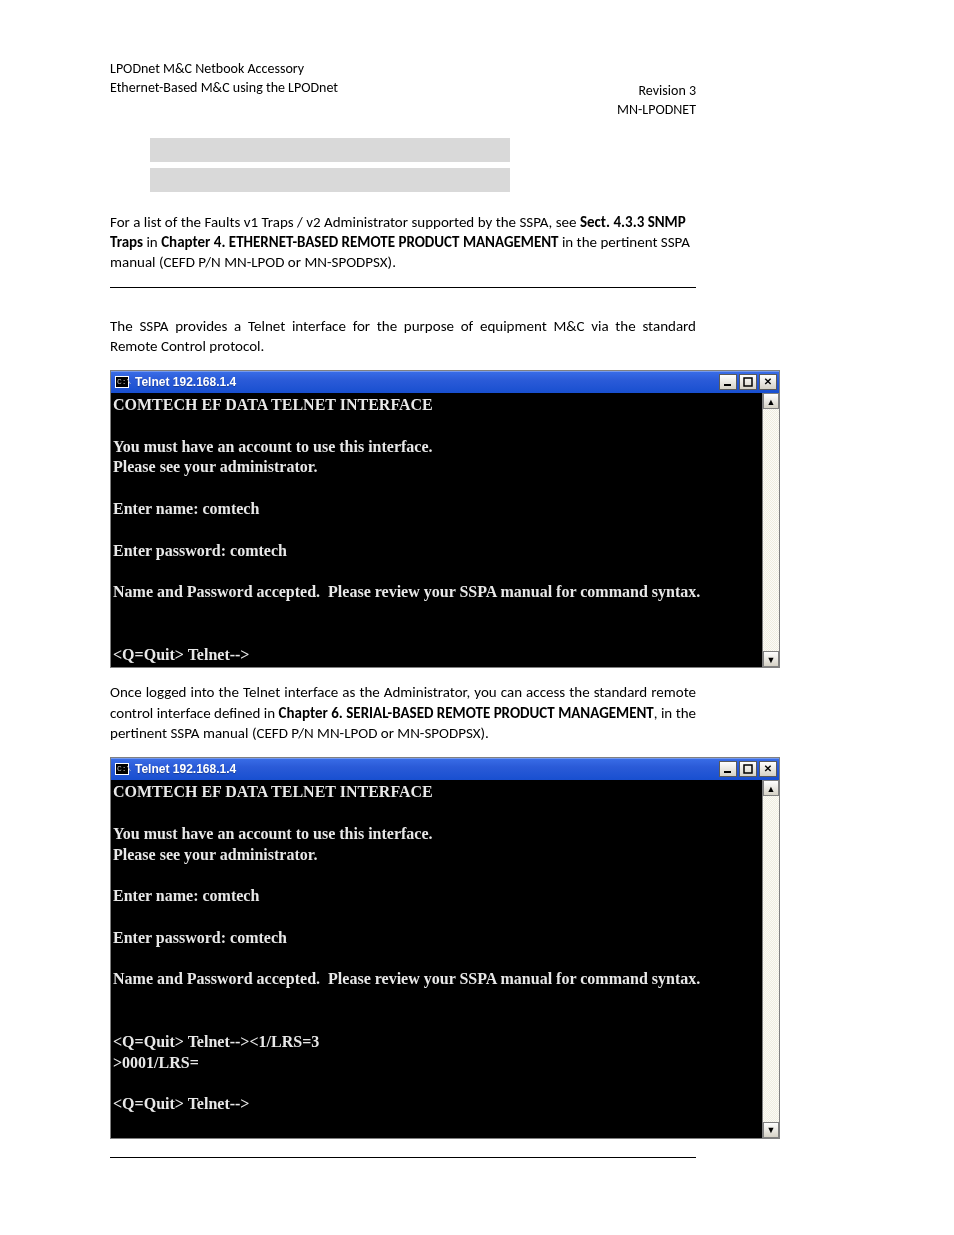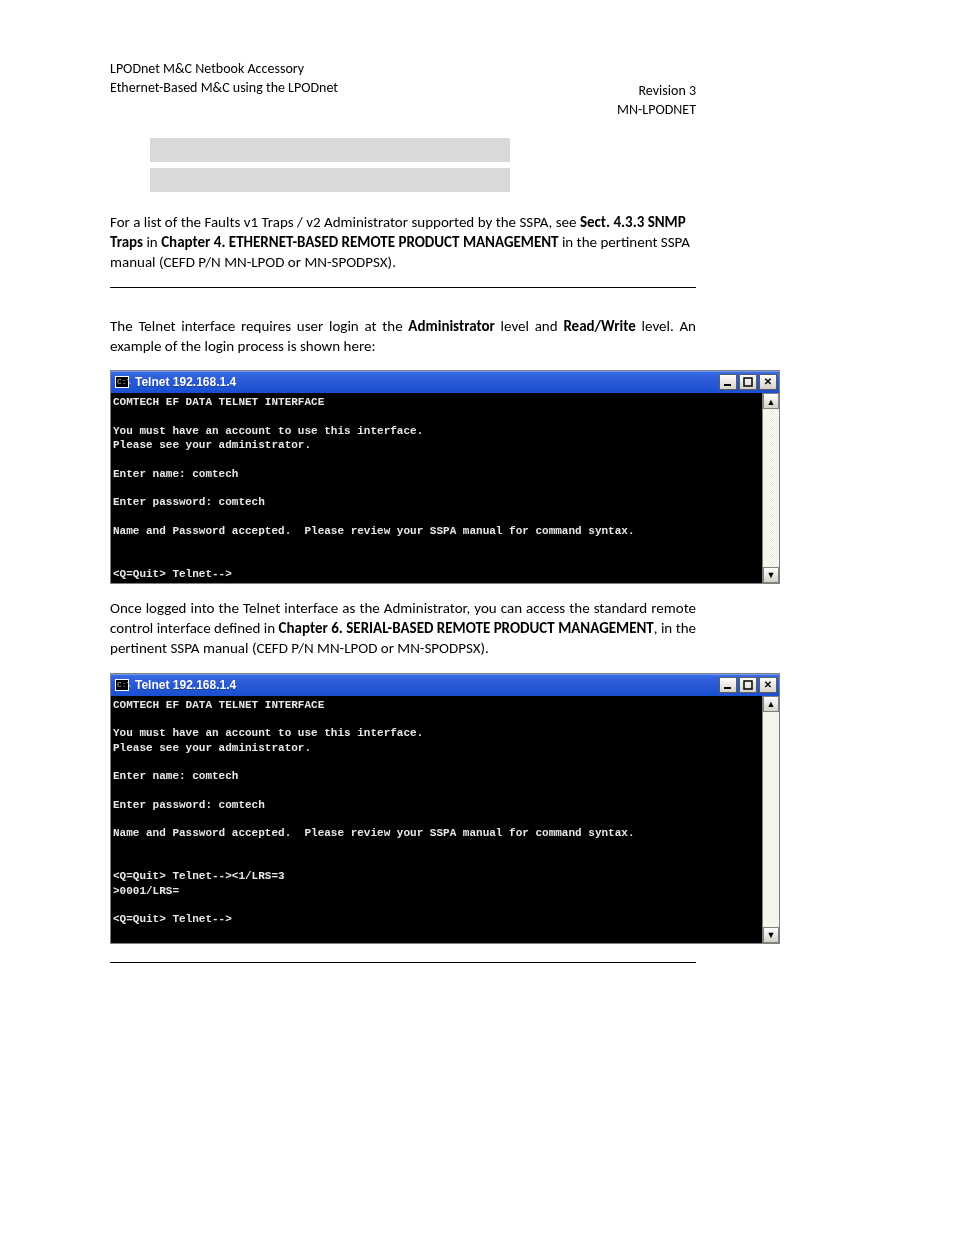--- a/index.html
+++ b/index.html
@@ -113,22 +113,22 @@
   .win-btn svg { display: block; }
   .term-body {
     display: flex;
     align-items: stretch;
     background: #ece9d8;
   }
   .term-content {
     flex: 1;
     background: #000;
     color: #e8e8e8;
-    font-family: Liberation Mono, monospace;
-    font-size: 11px;
+    font-family: Liberation Serif, serif;
+    font-size: 16px;
     font-weight: bold;
     line-height: 1.3;
     padding: 2px 4px 2px 2px;
     white-space: pre;
   }
   .scrollbar {
     width: 16px;
     background: #ece9d8;
     border-left: 1px solid #808080;
     display: flex;
@@ -171,25 +171,23 @@
     <div class="greybox"></div>
     <div class="greybox"></div>
   </div>
 
   <p class="para-left">
     <span>For a list of the Faults v1 Traps / v2 Administrator supported by the SSPA, see </span><b>Sect. 4.3.3 SNMP Traps</b><span> in </span><b>Chapter 4. ETHERNET-BASED REMOTE PRODUCT MANAGEMENT</b><span> in the pertinent SSPA manual (CEFD P/N MN-LPOD or MN-SPODPSX).</span>
   </p>
 
   <hr class="rule">
 
-
-
-  <p class="para">
-    <span>The Telnet interface requires user login at the </span><b>Administrator</b><span> level and </span><b>Read/Write</b><span> level. An example of the login process is shown here:</span>
-  </p>
+  <p class="para">The SSPA provides a Telnet interface for the purpose of equipment M&amp;C via the standard Remote Control protocol.</p>
+
+
 
   <div class="telnet-window">
     <div class="titlebar">
       <span class="cmd-icon">C:\</span>
       <span class="title-text">Telnet 192.168.1.4</span>
       <div class="win-buttons">
         <div class="win-btn">
           <svg width="10" height="10" viewBox="0 0 10 10">
               <rect x="1" y="7" width="7" height="2" fill="#000"></rect>
             </svg>

